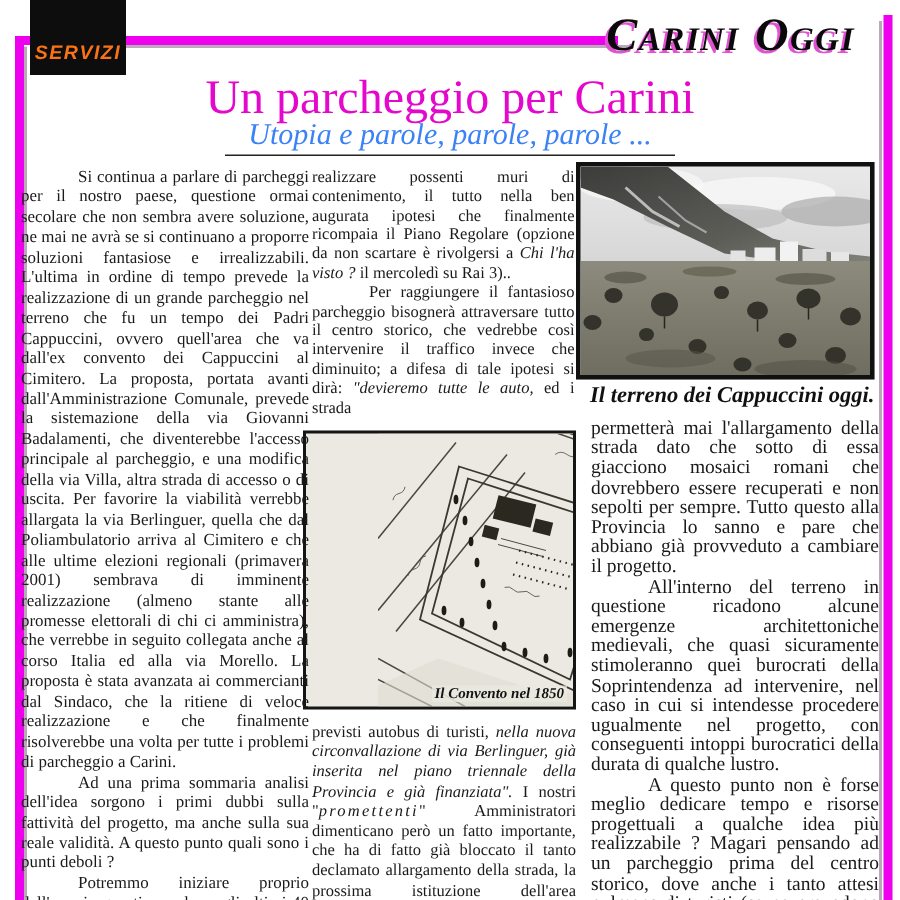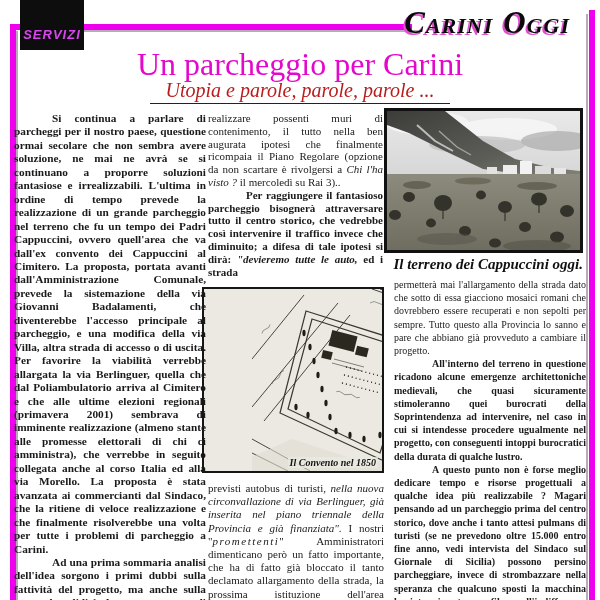--- a/index.html
+++ b/index.html
@@ -13,47 +13,47 @@
   .vline-right{position:absolute;left:589px;top:10px;width:6px;height:590px;background:#ee00ee;}
   .vline-right-shadow{position:absolute;left:586px;top:14px;width:2px;height:586px;background:#b9aab9;}
   .hline{position:absolute;left:16px;top:24px;width:396px;height:6px;background:#ee00ee;}
   .hline-shadow{position:absolute;left:22px;top:30px;width:398px;height:2px;background:#b9aab9;}
   
   .section-box{
     position:absolute;left:20px;top:0;width:64px;height:50px;background:#0d0d0d;
     display:flex;align-items:flex-end;justify-content:center;padding-bottom:8px;box-sizing:border-box;
   }
   .section-box span{
-    color:#d946ef;font-family:"Liberation Sans",sans-serif;font-style:italic;font-weight:bold;
+    color:#f97316;font-family:"Liberation Sans",sans-serif;font-style:italic;font-weight:bold;
     font-size:13px;letter-spacing:1px;
   }
   .masthead{
     position:absolute;top:5px;right:30px;white-space:nowrap;
     font-family:"Liberation Serif",serif;font-weight:bold;font-style:italic;color:#0a0a0a;
     text-shadow:-2px 2px 0 #e052d2;
   }
   .mast-word{display:inline-block;font-size:22px;text-transform:uppercase;letter-spacing:1px;margin-left:6px;text-align:center;}
   .mast-word::first-letter{font-size:31px;}
   .headline{
     position:absolute;left:0;top:48px;width:600px;text-align:center;
     color:#e408cc;font-weight:normal;font-size:32px;line-height:32px;letter-spacing:0;
   }
   .subtitle-wrap{position:absolute;left:0;top:80px;width:600px;text-align:center;}
   .subtitle{
-    display:inline-block;font-style:italic;font-size:20px;line-height:20px;color:#b91c1c;
+    display:inline-block;font-style:italic;font-size:20px;line-height:20px;color:#3b82f6;
     border-bottom:1.5px solid #222;padding:0 16px 3px 16px;
   }
   
   .col{position:absolute;overflow:hidden;text-align:justify;}
   .col p{margin:0;}
   #col-left{left:14px;top:109px;width:192px;height:491px;font-size:11.3px;line-height:13.45px;padding-top:3px;}
   #col-mid-top{left:208px;top:109px;width:175px;height:179px;font-size:11px;line-height:12.8px;padding-top:3px;}
   #col-mid-bottom{left:208px;top:479px;width:176px;height:121px;font-size:11px;line-height:13.2px;padding-top:3px;}
-  #col-right{left:394px;top:278px;width:192px;height:322px;font-size:10px;line-height:13.2px;}
-  .indent{text-indent:38px;font-weight:bold;}
+  #col-right{left:394px;top:278px;width:192px;height:322px;font-size:13px;line-height:13.2px;}
+  .indent{text-indent:38px;}
   .it{font-style:italic;}
   .lsp{letter-spacing:1.5px;}
   
   .photo-fig{
     position:absolute;left:384px;top:108px;width:199px;height:145px;
     border:3px solid #111;box-sizing:border-box;background:#cfcfcf;overflow:hidden;
   }
   .photo-caption{
     position:absolute;left:384px;top:256px;width:199px;text-align:right;
     font-size:15px;font-style:italic;font-weight:bold;color:#111;

